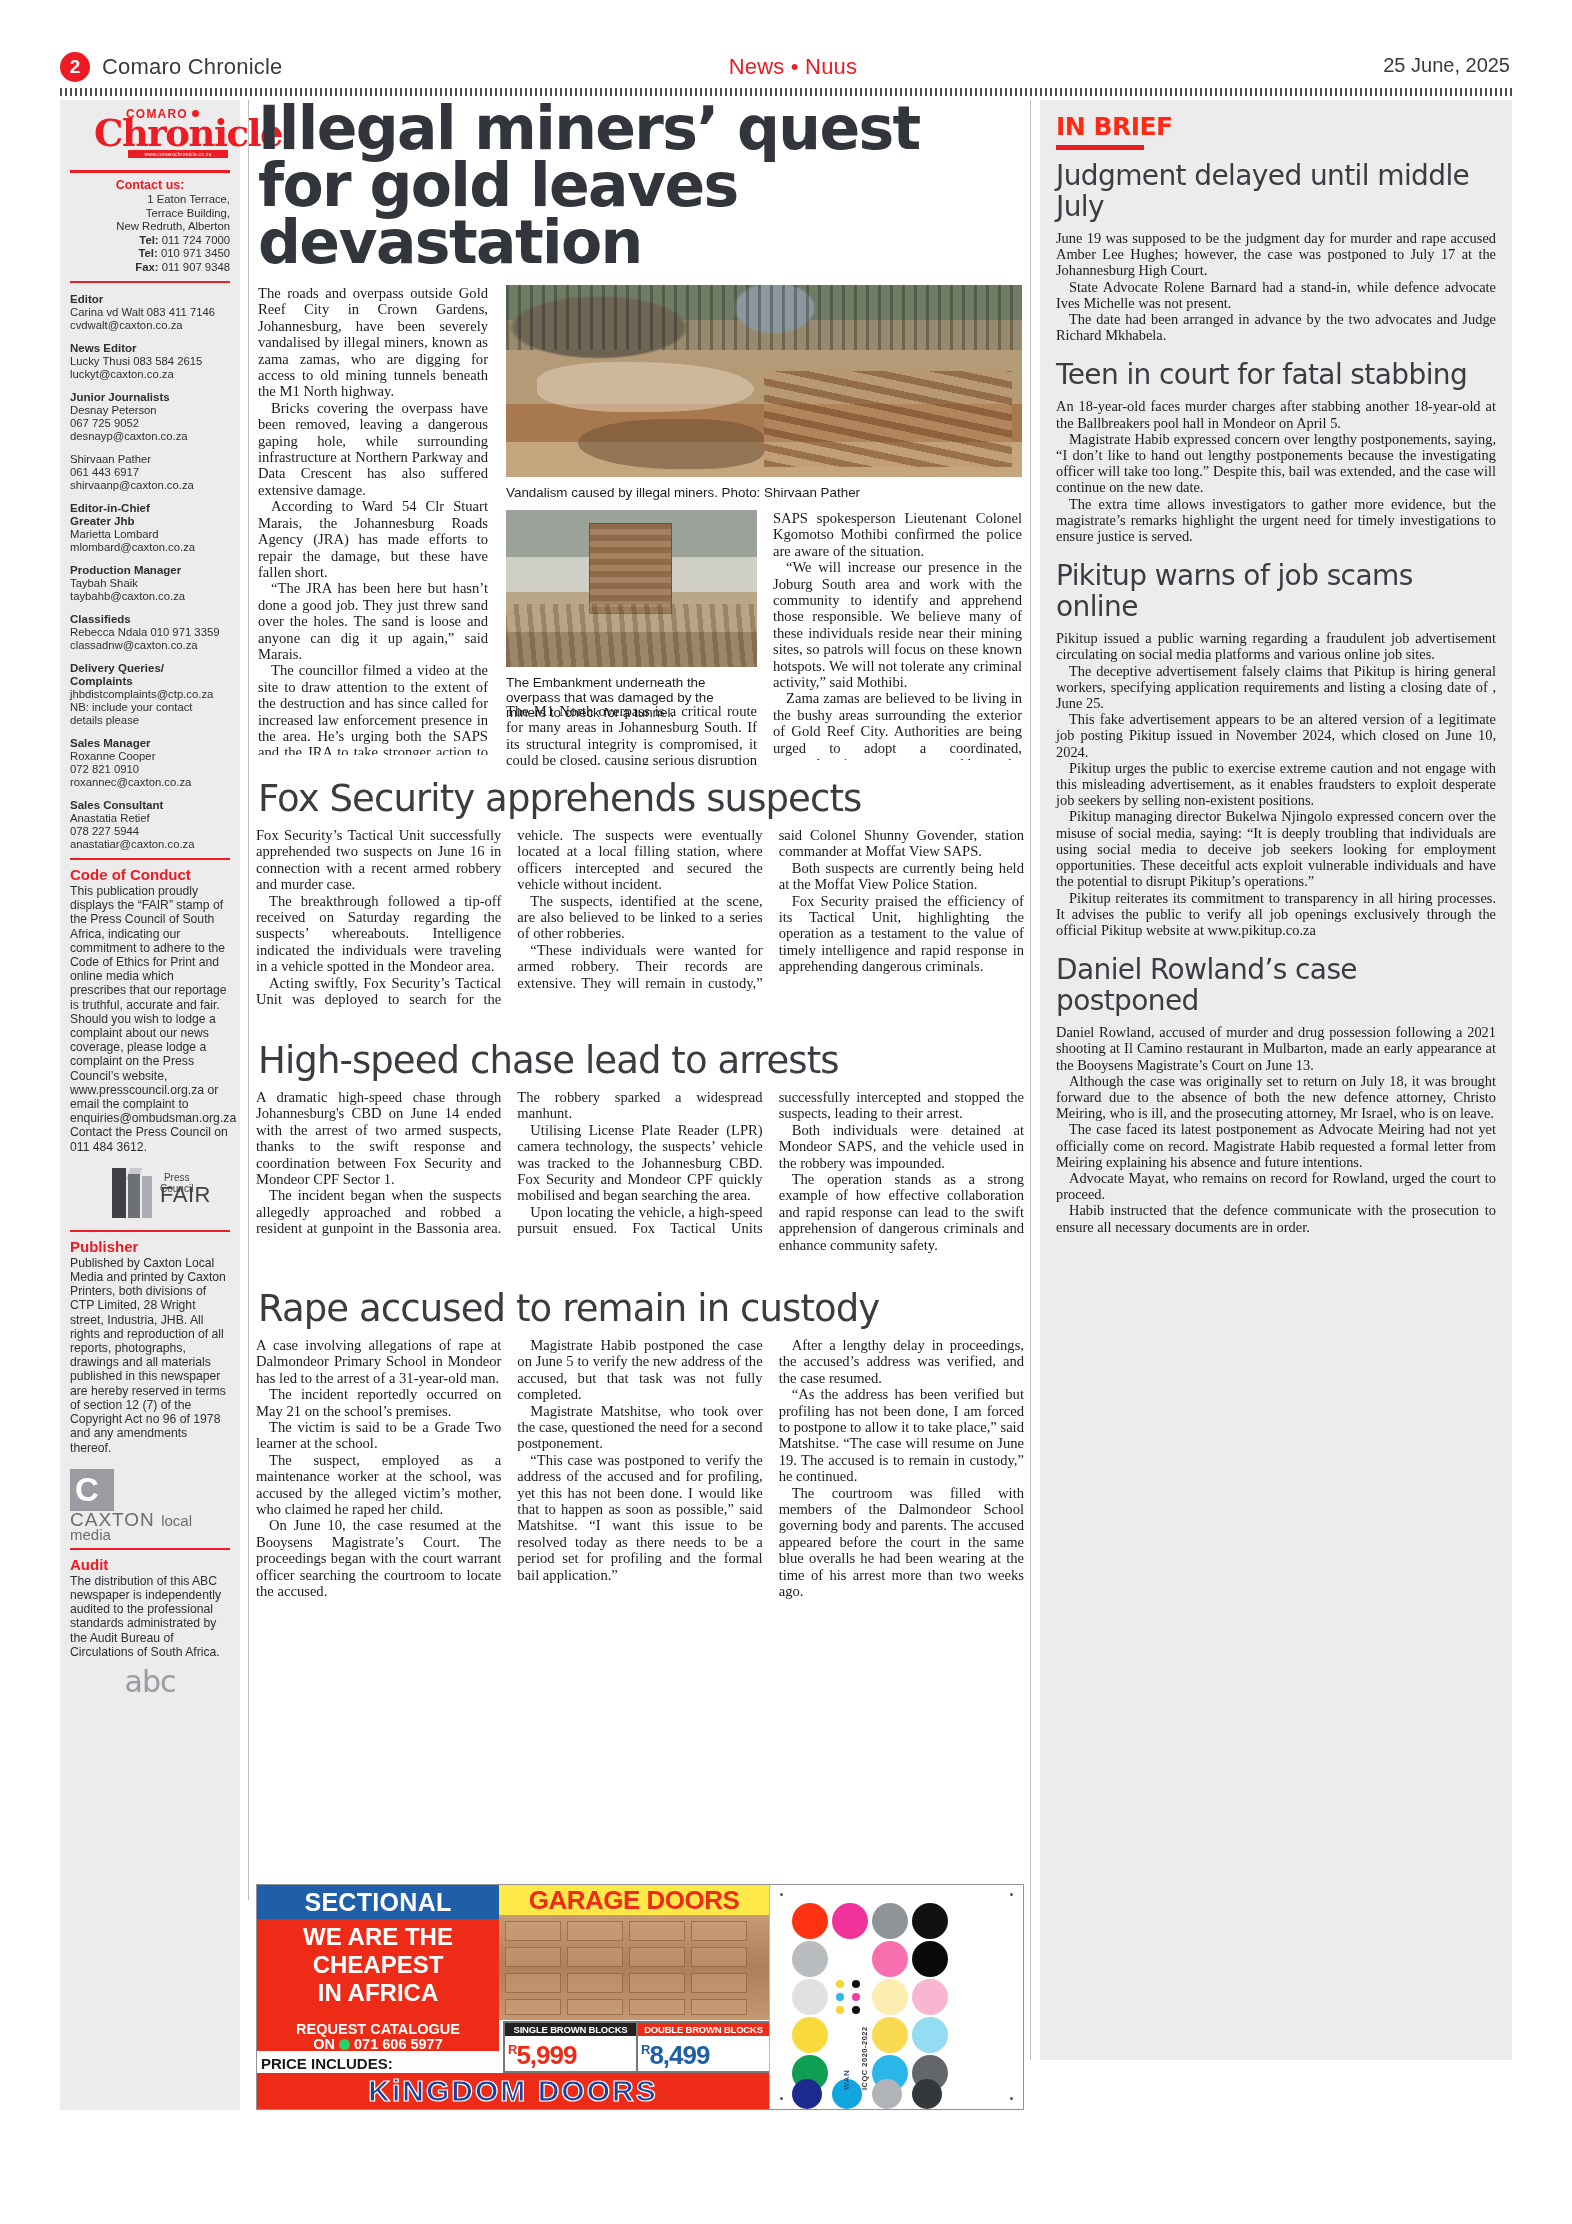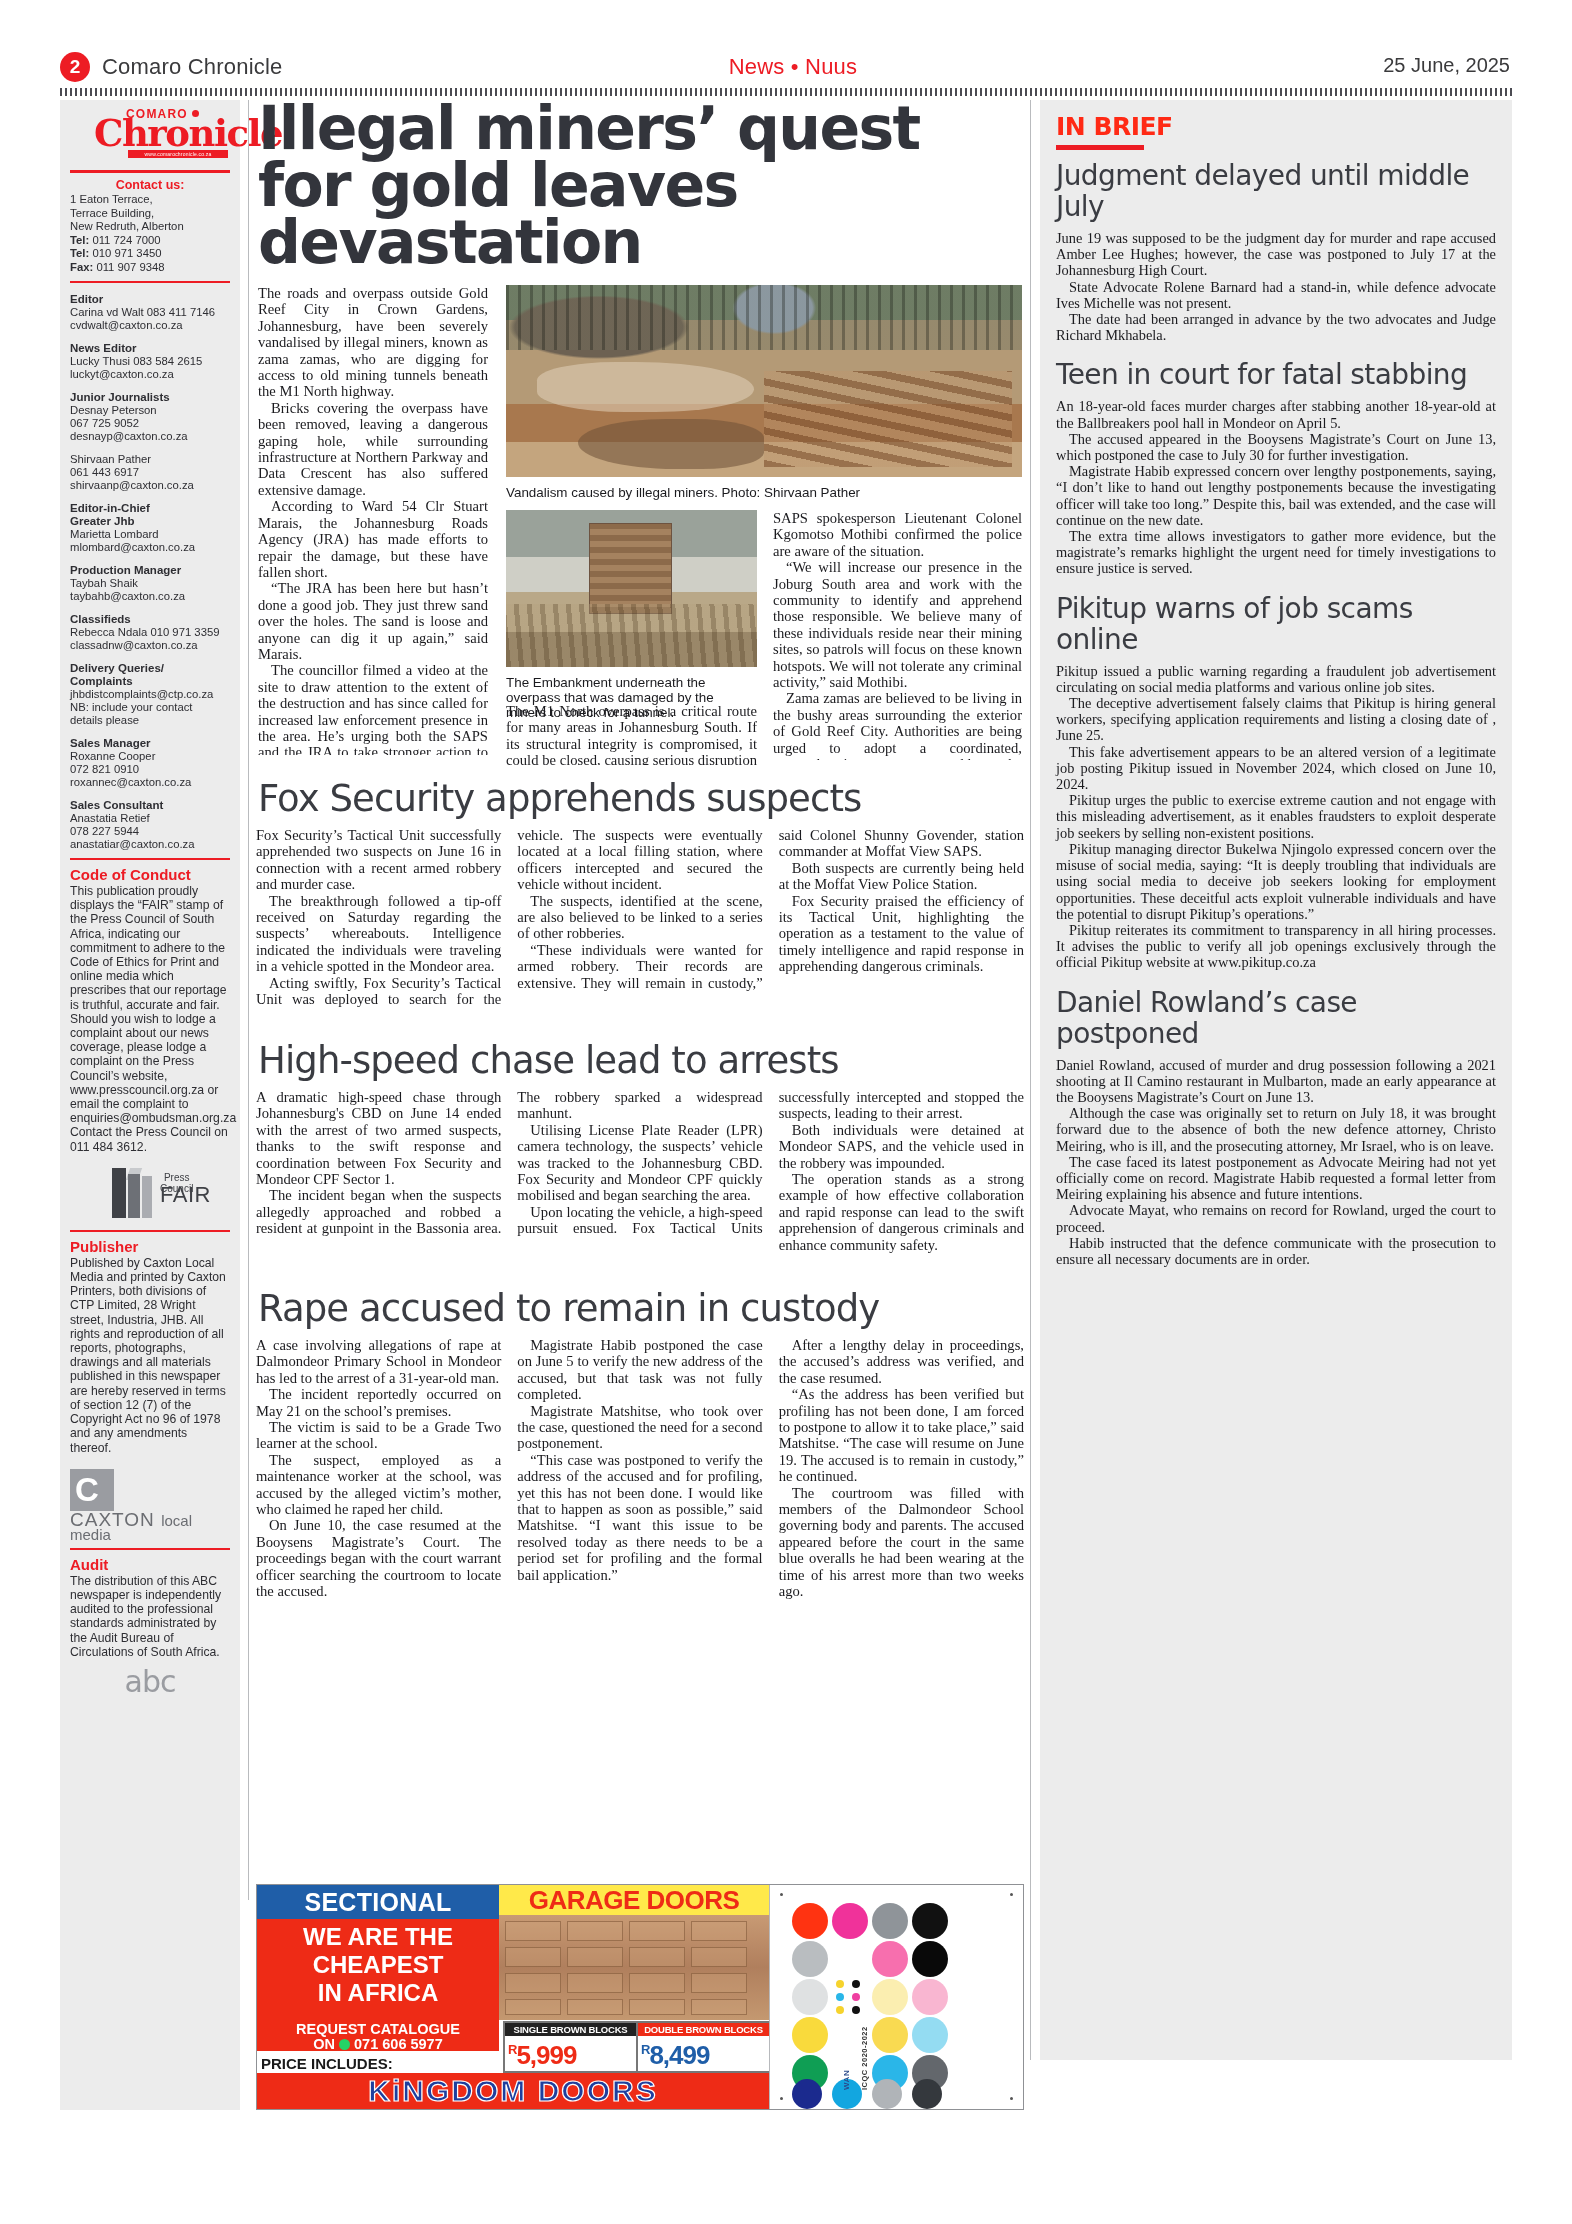--- a/index.html
+++ b/index.html
@@ -74,21 +74,21 @@
     background: #ed1c24; color: #fff; font-size: 5px; text-align: center;
     line-height: 8px; letter-spacing: .2px;
   }
   .red-rule { height: 3px; background: #ed1c24; margin: 5px 0 6px 0; }
   .thin-red-rule { height: 2px; background: #ed1c24; margin: 7px 0 6px 0; }
 
   .contact-head {
     color: #ed1c24; font-weight: bold; font-size: 12.5px; text-align: center;
     margin-bottom: 1px;
   }
-  .contact-lines { text-align: left; font-size: 11.3px; line-height: 13.5px; }
+  .contact-lines { text-align: right; font-size: 11.3px; line-height: 13.5px; }
   .contact-lines b { font-weight: bold; }
 
   .fl-sec { margin-top: 10px; }
   .fl-role { font-weight: bold; font-size: 11.5px; line-height: 13px; }
   .fl-line { font-size: 11.3px; line-height: 13px; }
 
   .fl-head-red {
     color: #ed1c24; font-weight: bold; font-size: 15px; line-height: 17px;
     margin-bottom: 1px;
   }
@@ -487,21 +487,20 @@
     <div id="inbrief-items">
         <div class="ib-head first">Judgment delayed until middle July</div>
         <div class="ib-body">
           <p class="first">June 19 was supposed to be the judgment day for murder and rape accused Amber Lee Hughes; however, the case was postponed to July 17 at the Johannesburg High Court.</p>
           <p>State Advocate Rolene Barnard had a stand-in, while defence advocate Ives Michelle was not present.</p>
           <p>The date had been arranged in advance by the two advocates and Judge Richard Mkhabela.</p>
         </div>
         <div class="ib-head">Teen in court for fatal stabbing</div>
         <div class="ib-body">
           <p class="first">An 18-year-old faces murder charges after stabbing another 18-year-old at the Ballbreakers pool hall in Mondeor on April 5.</p>
-          <p>The accused appeared in the Booysens Magistrate’s Court on June 13, which postponed the case to July 30 for further investigation.</p>
           <p>Magistrate Habib expressed concern over lengthy postponements, saying, “I don’t like to hand out lengthy postponements because the investigating officer will take too long.” Despite this, bail was extended, and the case will continue on the new date.</p>
           <p>The extra time allows investigators to gather more evidence, but the magistrate’s remarks highlight the urgent need for timely investigations to ensure justice is served.</p>
         </div>
         <div class="ib-head">Pikitup warns of job scams online</div>
         <div class="ib-body">
           <p class="first">Pikitup issued a public warning regarding a fraudulent job advertisement circulating on social media platforms and various online job sites.</p>
           <p>The deceptive advertisement falsely claims that Pikitup is hiring general workers, specifying application requirements and listing a closing date of , June 25.</p>
           <p>This fake advertisement appears to be an altered version of a legitimate job posting Pikitup issued in November 2024, which closed on June 10, 2024.</p>
           <p>Pikitup urges the public to exercise extreme caution and not engage with this misleading advertisement, as it enables fraudsters to exploit desperate job seekers by selling non-existent positions.</p>
           <p>Pikitup managing director Bukelwa Njingolo expressed concern over the misuse of social media, saying: “It is deeply troubling that individuals are using social media to deceive job seekers looking for employment opportunities. These deceitful acts exploit vulnerable individuals and have the potential to disrupt Pikitup’s operations.”</p>

